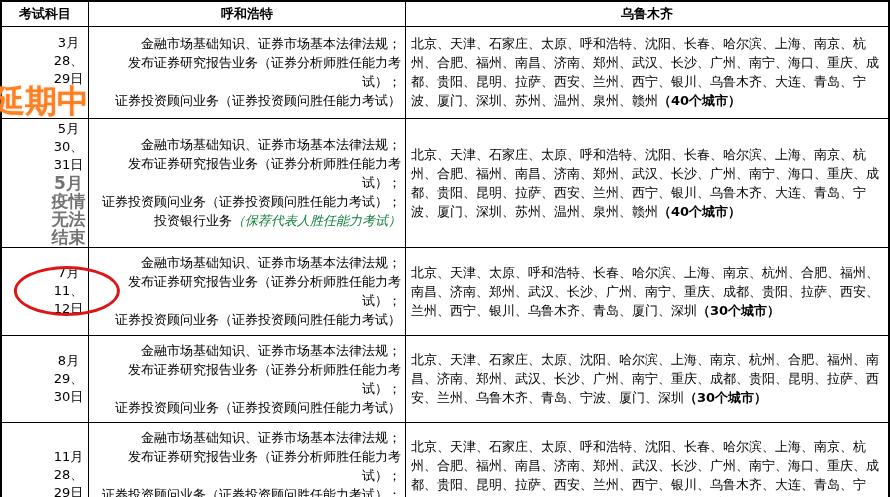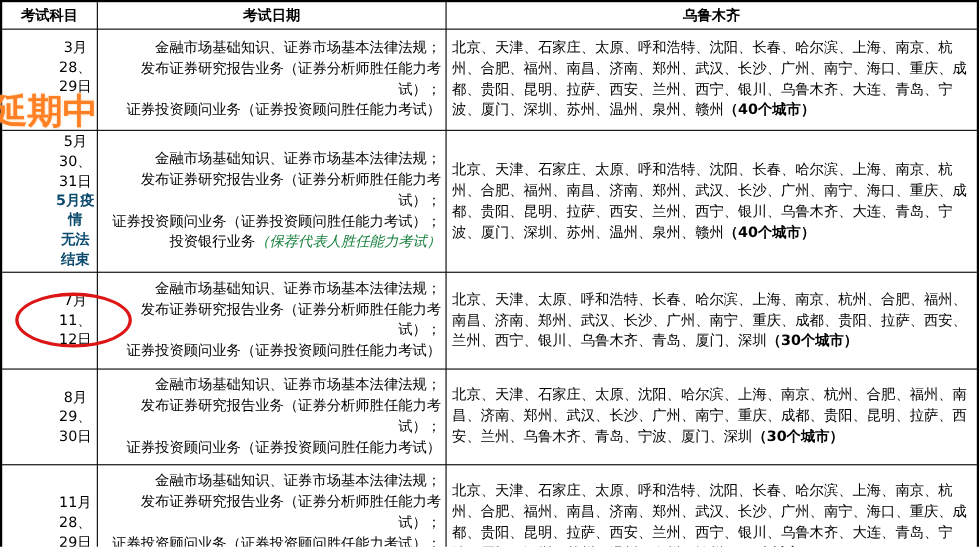--- a/index.html
+++ b/index.html
@@ -71,23 +71,23 @@
     line-height: 1;
     font-weight: bold;
     color: #ff7f24;
     text-shadow: 0 0 2px #ffc387;
     white-space: nowrap;
     z-index: 3;
   }
 
   
   .note-blue {
-    color: #0c4a6e;
+    color: #737373;
     font-weight: bold;
-    font-size: 13px;
+    font-size: 17px;
     line-height: 18px;
   }
   .note-gap { }
 
   
   .circled-wrap {
     position: relative;
     display: block;
   }
   .red-ellipse {
@@ -103,21 +103,21 @@
     pointer-events: none;
   }
 </style>
 </head>
 <body>
 
 <table class="sched">
   <thead>
     <tr class="hdr">
       <th class="c-date">考试科目</th>
-      <th class="c-subj">考试日期</th>
+      <th class="c-subj">呼和浩特</th>
       <th class="c-loc">乌鲁木齐</th>
     </tr>
   </thead>
   <tbody>
 
     <tr class="r0">
       <td class="c-date">
         <div class="date-top">3月28、29日</div>
         <div class="overlay-orange">延期中</div>
       </td>

